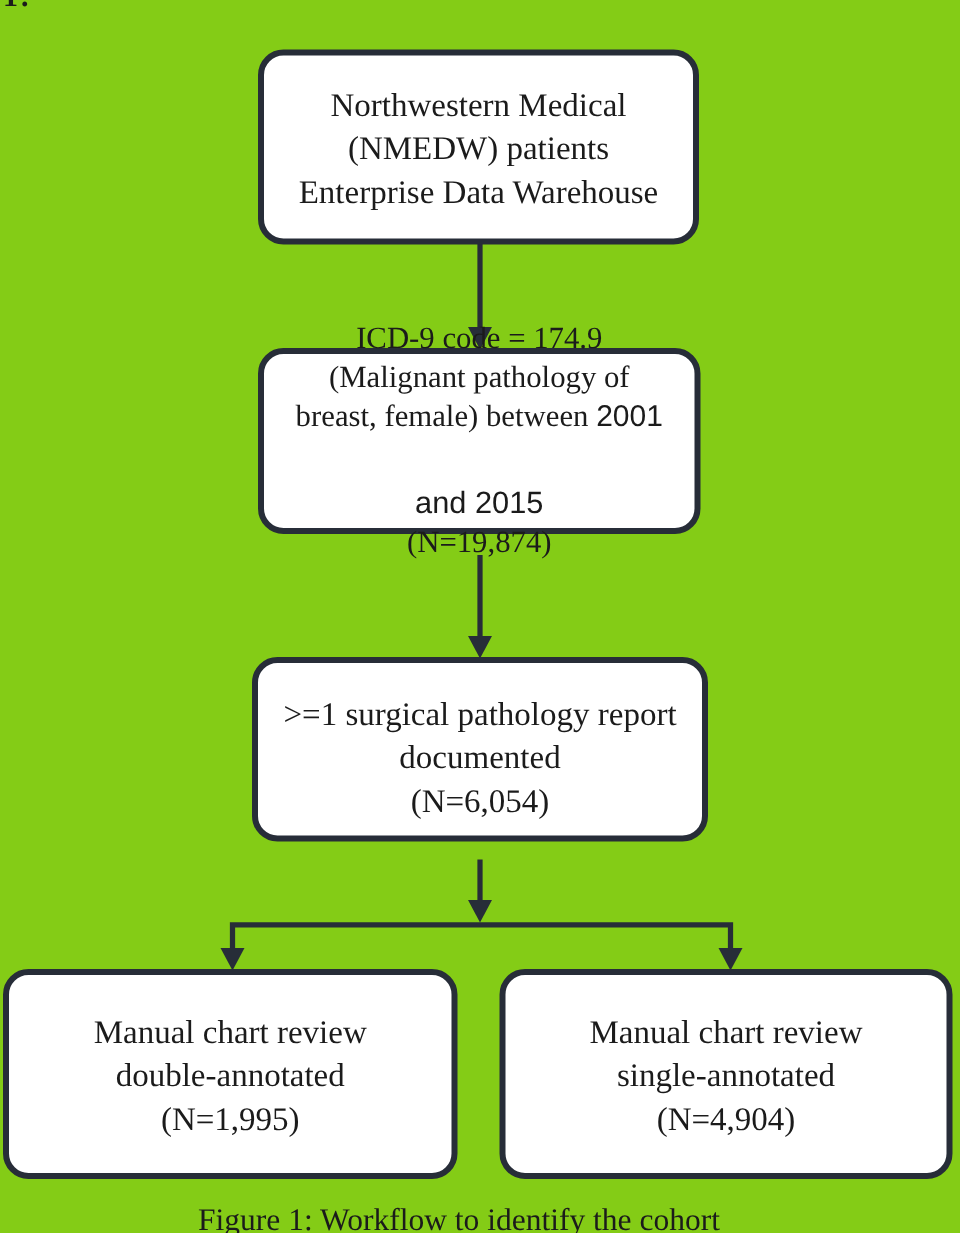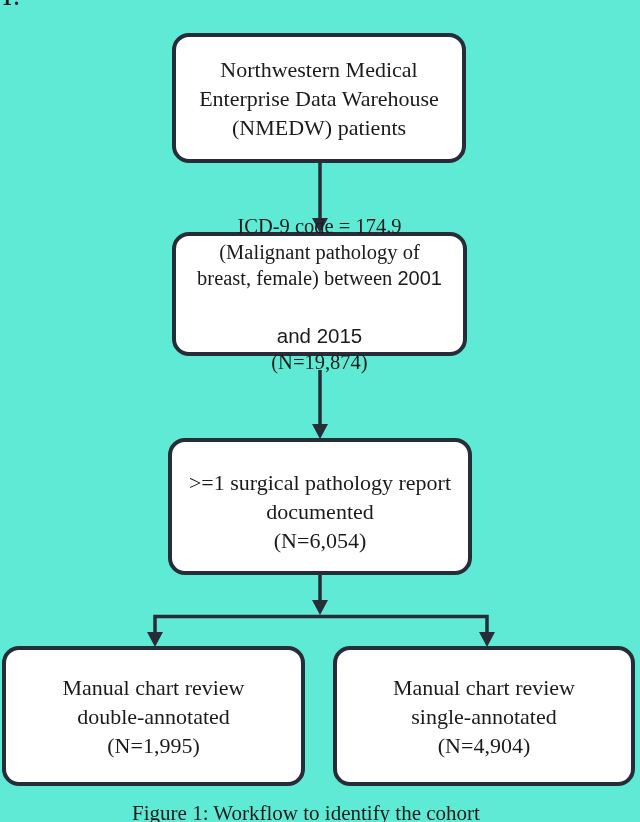--- a/index.html
+++ b/index.html
@@ -1,21 +1,21 @@
 <!DOCTYPE html>
 <html><head>
 <meta charset="utf-8">
 <style>
   * { margin: 0; padding: 0; box-sizing: border-box; }
   html, body { background: #ffffff; }
   .page {
     position: relative;
     width: 640px;
     height: 822px;
-    background: #5eead4;
+    background: #84cc16;
     font-family: "Liberation Serif", "DejaVu Serif", serif;
     color: #1b1b1b;
     overflow: hidden;
   }
   .fragment {
     position: absolute;
     left: 2px; top: 0;
     width: 28px; height: 9px;
     overflow: hidden;
   }
@@ -53,21 +53,21 @@
     font-size: 20.5px;
     line-height: 26px;
   }
   .sans {
     font-family: "Liberation Sans", "DejaVu Sans", sans-serif;
     font-size: 20px;
     margin-top: 32px;
   }
   #box-nmedw    { left: 172px; top: 33px;  width: 294px; height: 130px; }
   #box-icd9     { left: 172px; top: 232px; width: 295px; height: 124px; }
-  #box-pathology{ left: 168px; top: 438px; width: 304px; height: 137px; padding-top: 10px; }
+  #box-pathology{ left: 168px; top: 438px; width: 304px; height: 123px; padding-top: 10px; }
   #box-double   { left: 2px;   top: 646px; width: 303px; height: 140px; }
   #box-single   { left: 333px; top: 646px; width: 302px; height: 140px; }
   .caption {
     position: absolute;
     left: 0; top: 800px;
     width: 612px;
     text-align: center;
     font-size: 21px;
     line-height: 26px;
   }
@@ -92,22 +92,22 @@
       <polygon points="312,218 328,218 320,233"></polygon>
       <polygon points="312,424 328,424 320,439"></polygon>
       <polygon points="312,600 328,600 320,615"></polygon>
       <polygon points="147,632 163,632 155,647"></polygon>
       <polygon points="479,632 495,632 487,647"></polygon>
     </g>
   </svg>
 
   <div class="flowbox" id="box-nmedw">
     <div class="line">Northwestern Medical</div>
+    <div class="line">(NMEDW) patients</div>
     <div class="line">Enterprise Data Warehouse</div>
-    <div class="line">(NMEDW) patients</div>
   </div>
 
   <div class="flowbox compact" id="box-icd9">
     <div class="line">ICD-9 code = 174.9</div>
     <div class="line">(Malignant pathology of</div>
     <div class="line"><span>breast, female) between </span><span class="sans">2001</span></div>
     <div class="line sans">and 2015</div>
     <div class="line">(N=19,874)</div>
   </div>
 

